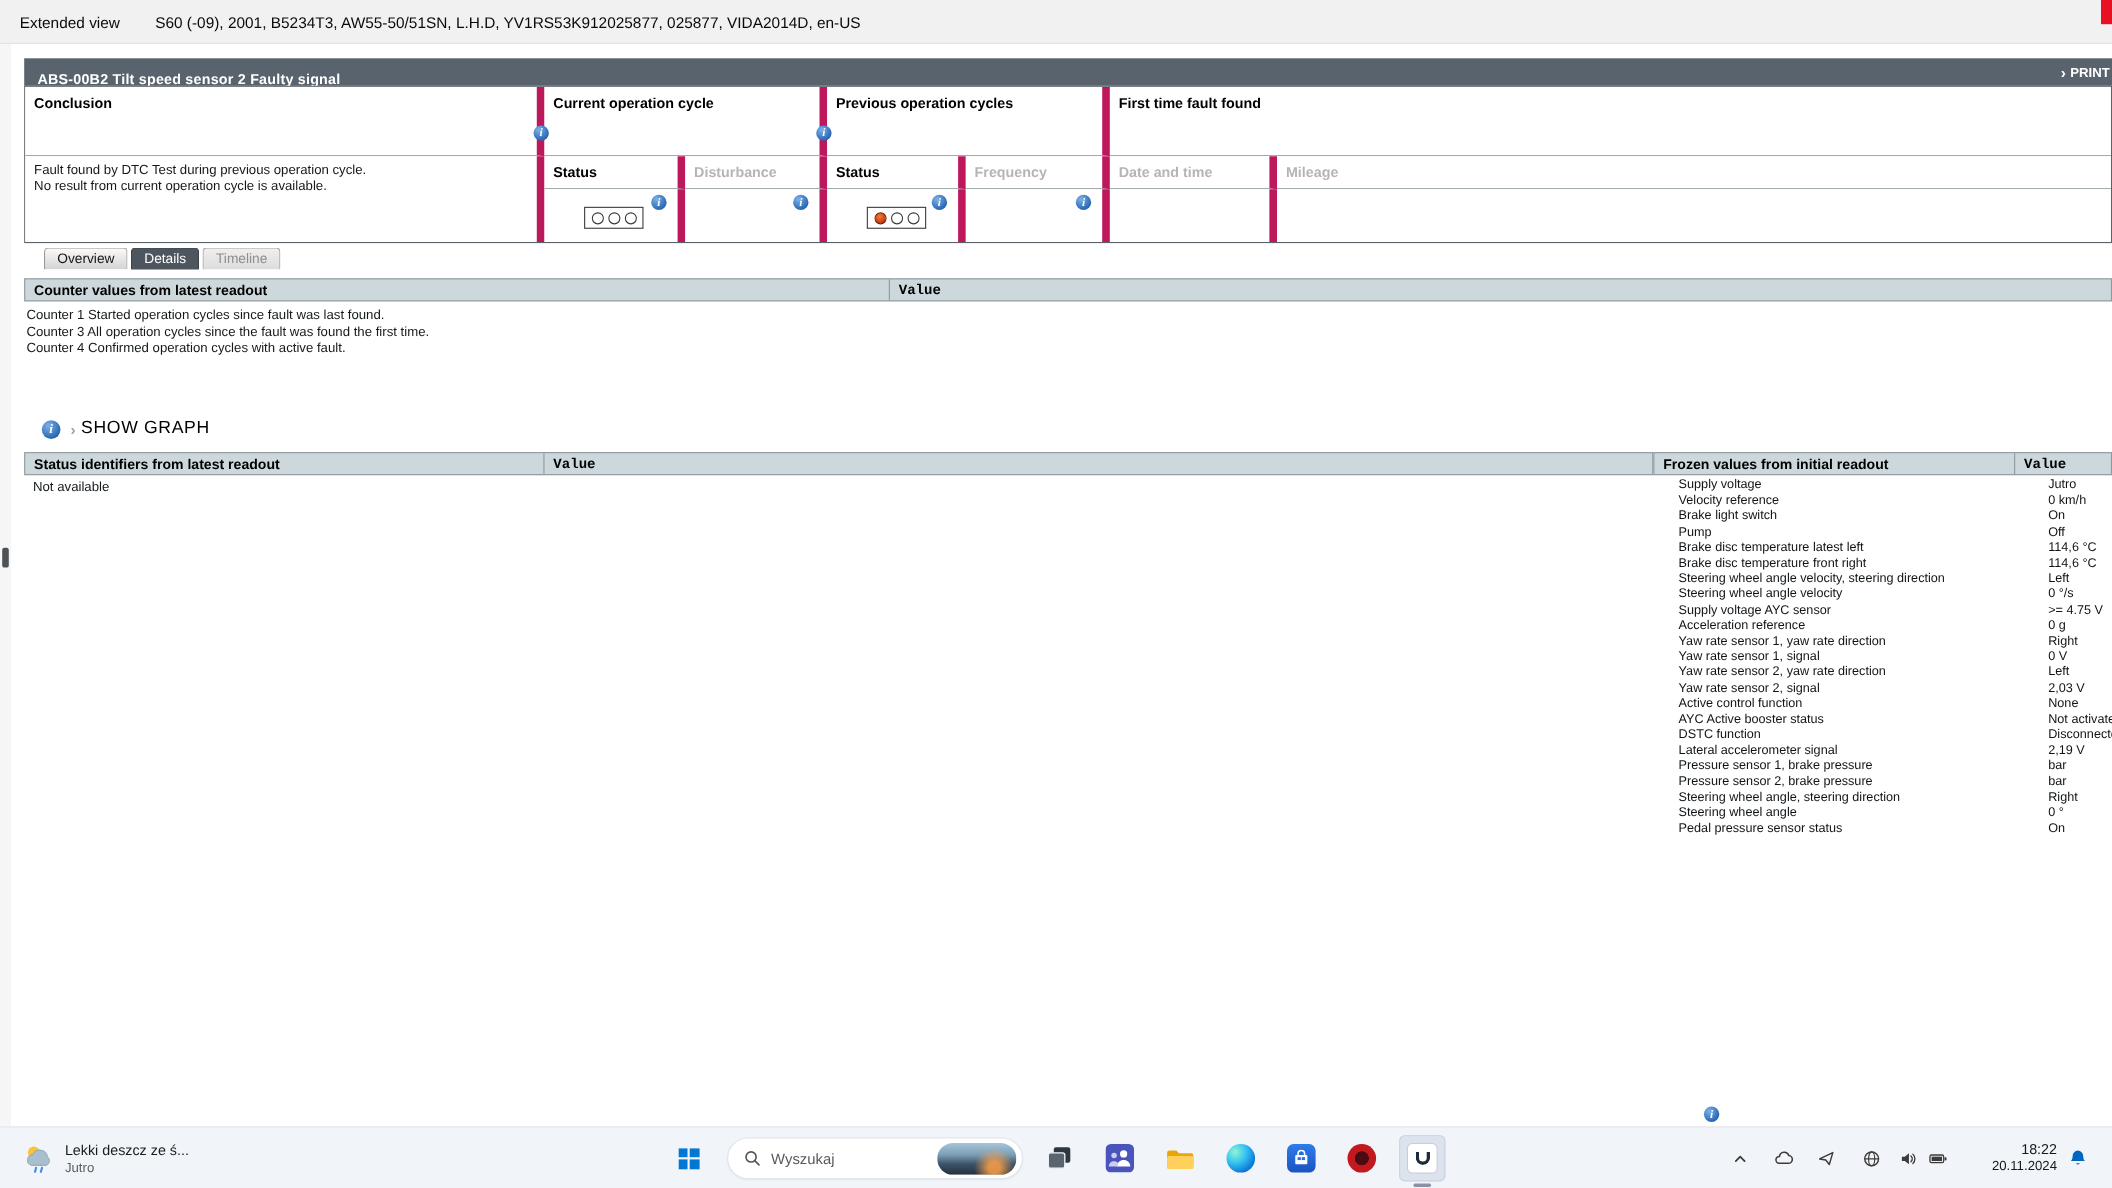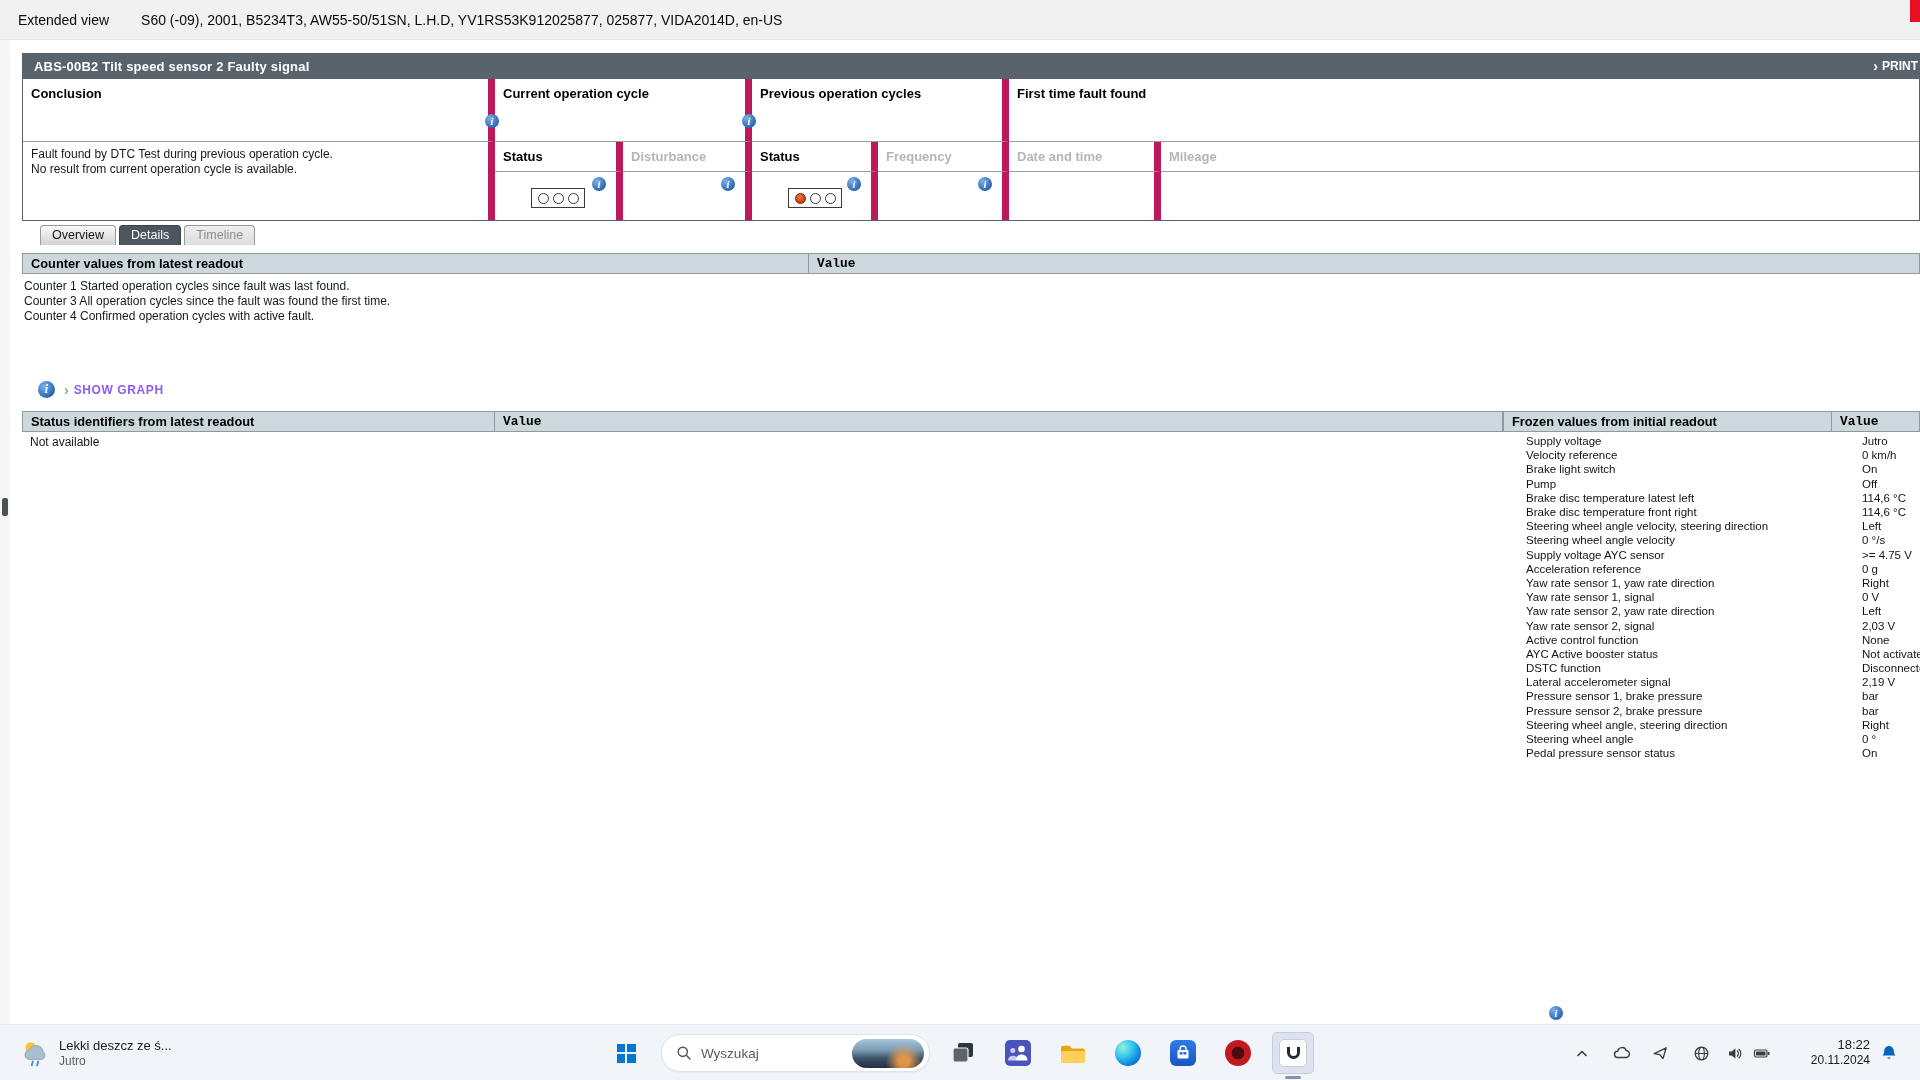--- a/index.html
+++ b/index.html
@@ -14,21 +14,21 @@
   .t-title   { margin-left:18px; font-size:14px; color:#0a0a0a; }
   .t-vehicle { margin-left:32px; font-size:14px; color:#0a0a0a; }
   .close-btn { position:absolute; right:0; top:0; width:10px; height:22px; background:#e81123; cursor:pointer; }
 
   
   .left-gutter { position:absolute; left:0; top:40px; width:10px; height:984px; background:#f6f6f6; }
   .gutter-thumb { position:absolute; left:2px; top:458px; width:6px; height:18px; background:#4d5257; border-radius:2px; }
 
   
   .dtc-header { position:absolute; left:22px; top:53px; width:1898px; height:26px; background:#59636d;
-                color:#fff; display:flex; align-items:center; }
+                color:#fff; display:flex; align-items:flex-end; }
   .dtc-title { margin-left:12px; font-weight:bold; font-size:13px; letter-spacing:.2px; }
   .print-btn { position:absolute; right:2px; top:0; height:26px; display:flex; align-items:center; gap:4px;
                font-weight:bold; font-size:12px; cursor:pointer; color:#fff; }
   .print-arrow { font-size:14px; line-height:12px; }
 
   
   .summary { position:absolute; left:22px; top:78px; width:1898px; height:143px; border:1px solid #5a6167; background:#fff; }
   .s-cell { position:absolute; background:#fff; border-right:7px solid #be185d; border-bottom:1px solid #9aa2a6; }
   .s-cell.no-r { border-right:none; } .s-cell.no-b { border-bottom:none; }
   .s-hd { display:block; font-weight:bold; font-size:13px; color:#000; padding:7px 8px; white-space:nowrap; }
@@ -60,21 +60,21 @@
   .dh-col1 { border-right:1px solid #90999d; }
   .dh-col2 { flex:1;font-family:Liberation Mono, monospace; }
 
   .counter-table { position:absolute; left:22px; top:253px; width:1898px; }
   .counter-rows { padding:5px 0 0 2px; }
   .c-row { font-size:12px; line-height:14.8px; color:#14191c; white-space:nowrap; }
 
   .show-graph { position:absolute; left:38px; top:381px; display:flex; align-items:center; gap:9px; }
   .sg-link { display:flex; align-items:center; gap:5px; cursor:pointer; text-decoration:none; }
   .sg-arrow { color:#9aa2a8; font-size:14px; font-weight:bold; }
-  .sg-label { color:#8b5cf6; font-weight:bold; font-size:12px; letter-spacing:.6px; }
+  .sg-label { color:#000000; font-weight:normal; font-size:16px; letter-spacing:.6px; }
 
   .status-table { position:absolute; left:22px; top:411px; width:1481px; }
   .status-row { font-size:12px; color:#14191c; padding:3px 0 0 8px; }
 
   .frozen-table { position:absolute; left:1503px; top:411px; width:417px; }
   .frozen-rows { padding-top:2px;margin-left:18px; }
   .f-row { display:flex; height:14.2px; align-items:center; }
   .fl { width:335px; padding-left:5px; font-size:11.5px; color:#101417; white-space:nowrap; overflow:hidden; }
   .fv { flex:1; padding-left:6px; font-size:11.5px; color:#101417; white-space:nowrap; overflow:hidden; }
 

